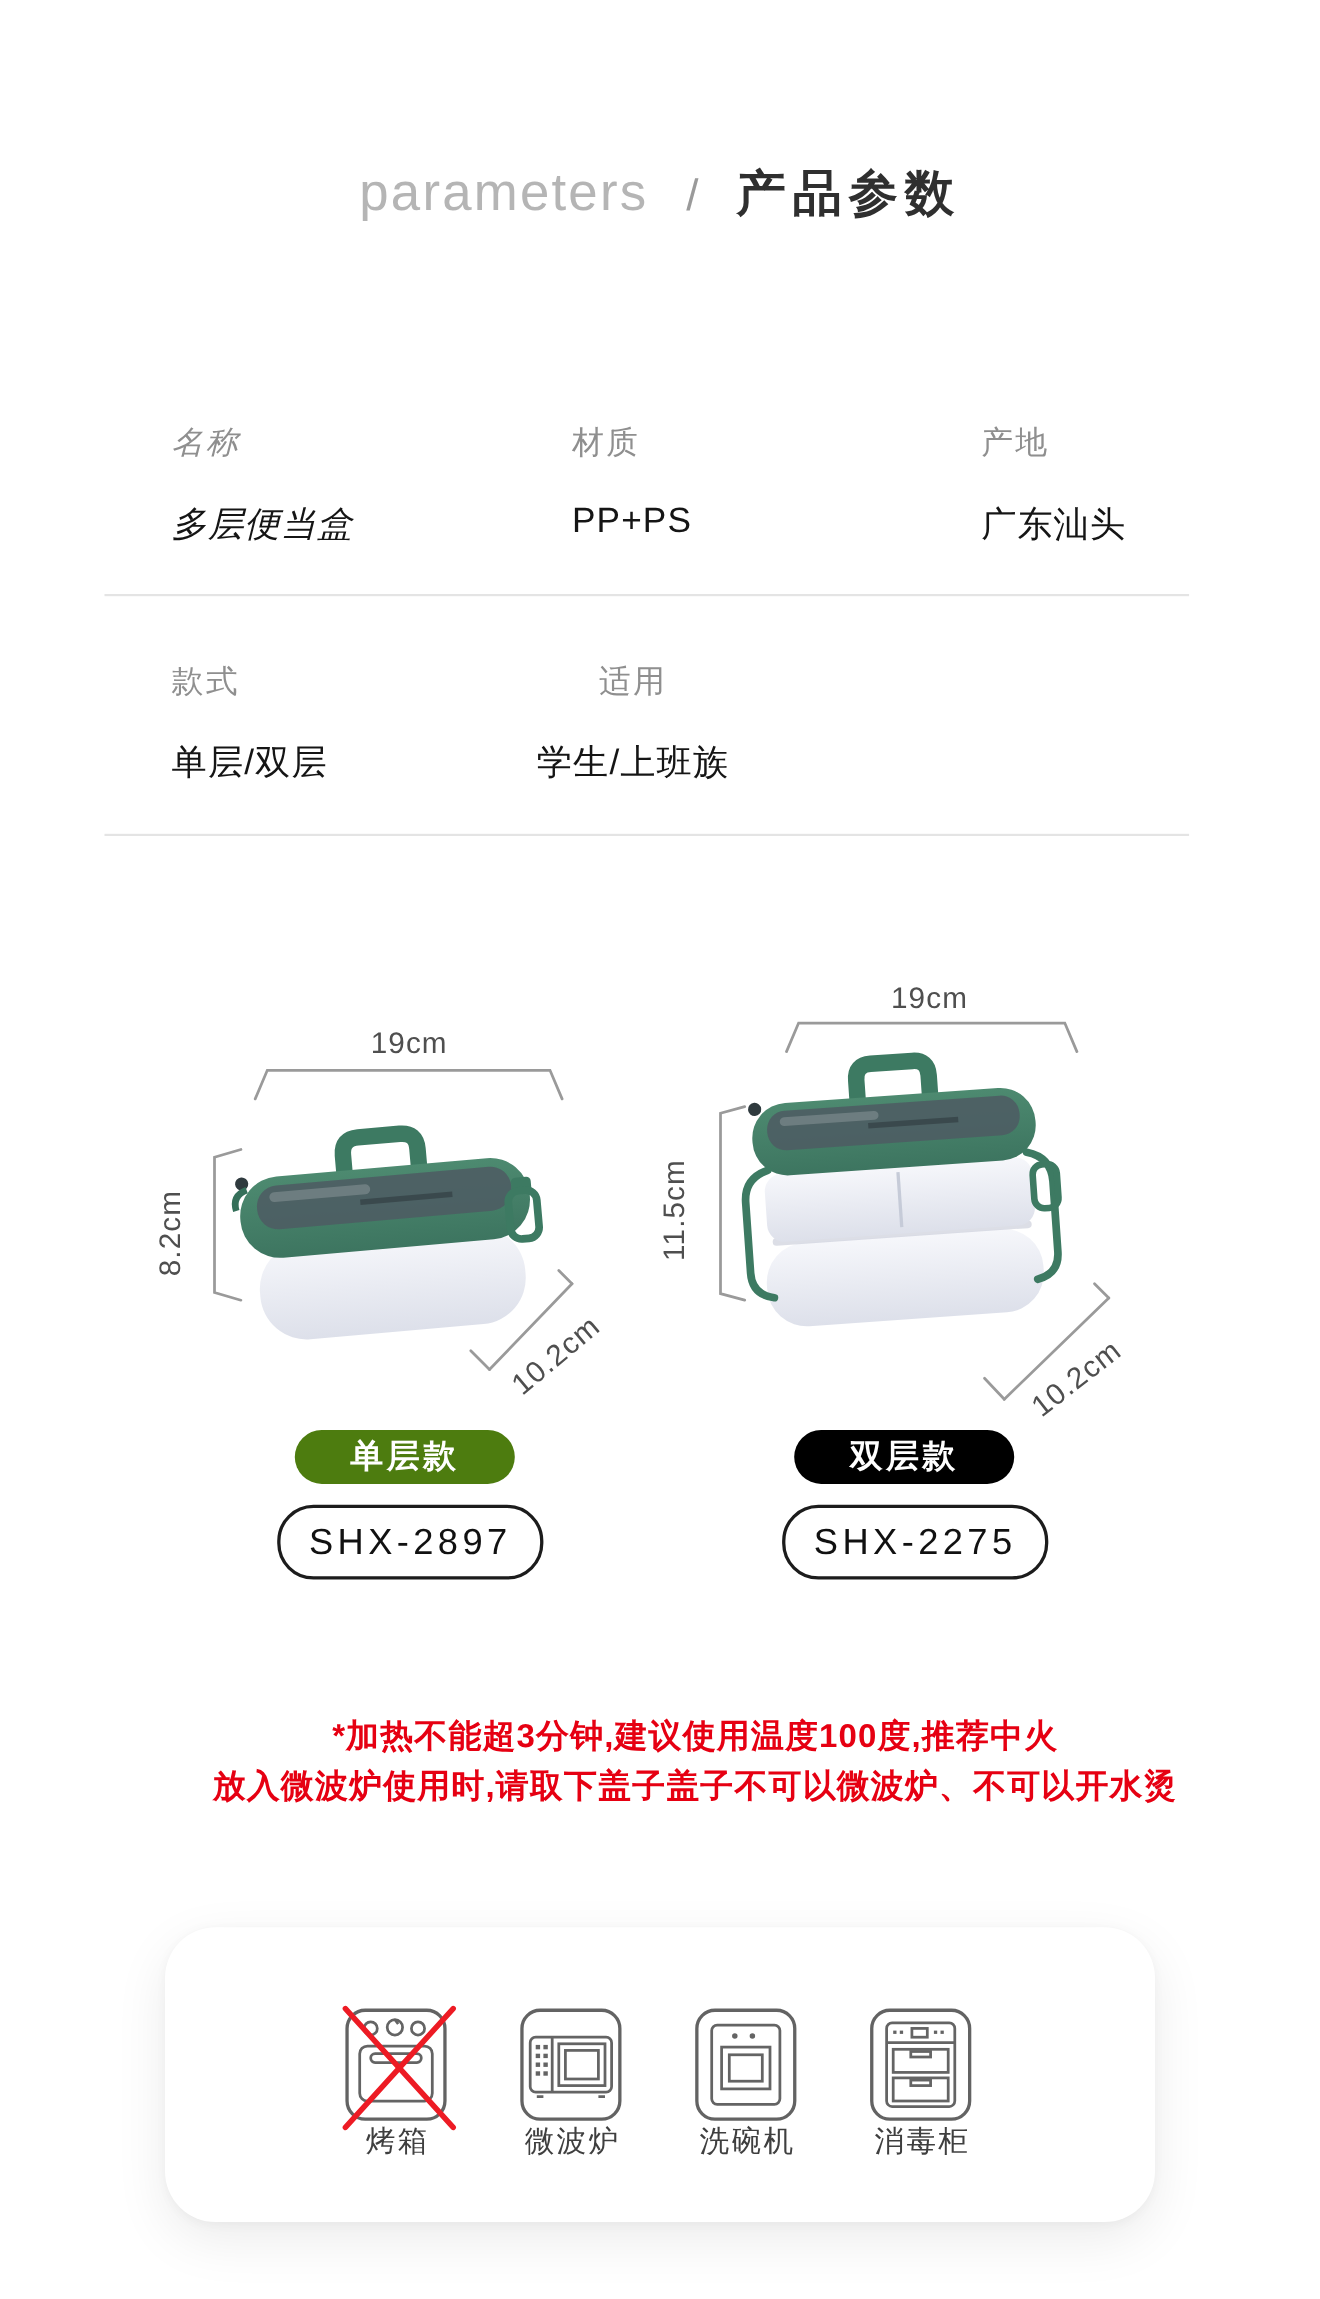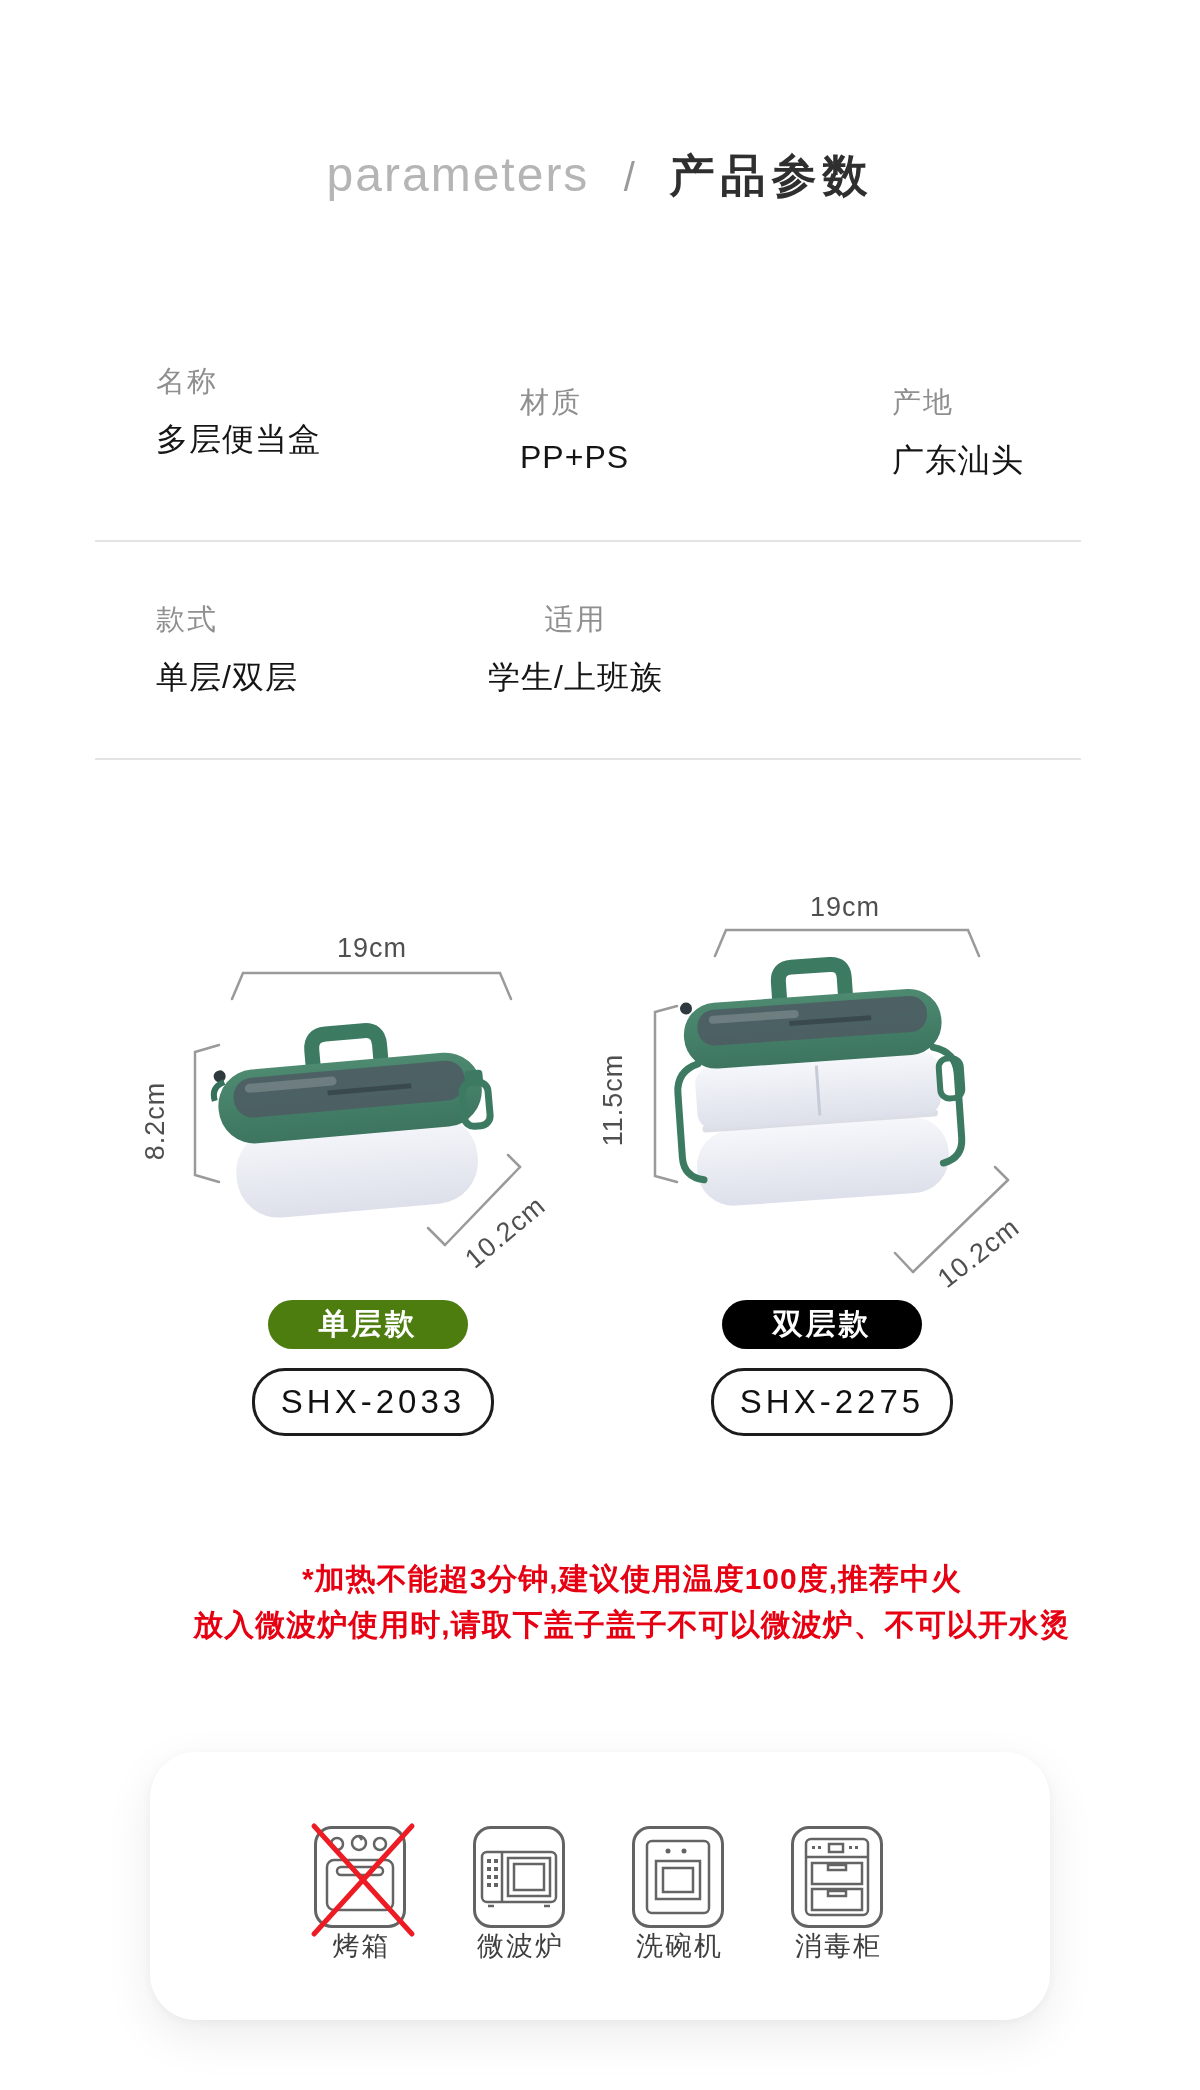--- a/index.html
+++ b/index.html
@@ -9,21 +9,21 @@
     font-family:"Liberation Sans","DejaVu Sans",sans-serif;
   }
   
   .hdr{position:absolute;top:146px;left:0;width:100%;text-align:center;white-space:nowrap;}
   .hdr .en{font-size:48px;color:#b5b5b5;letter-spacing:2px;font-weight:400;}
   .hdr .sep{font-size:40px;color:#9a9a9a;margin:0 30px;font-weight:300;}
   .hdr .zh{font-size:45px;color:#2f2f2f;font-weight:700;letter-spacing:6px;}
   
   .cell{position:absolute;}
   .cell .lbl{font-size:29px;color:#8f8f8f;letter-spacing:2px;}
-  .cell .val{font-size:32px;color:#151515;font-weight:500;letter-spacing:1px;margin-top:16px;}
+  .cell .val{font-size:32px;color:#151515;font-weight:500;letter-spacing:1px;margin-top:32px;}
   .divider{position:absolute;left:95px;width:986px;height:2px;background:#e4e4e4;}
   
   .fig{position:absolute;}
   .dim-text{fill:#4f4f4f;font-size:27px;letter-spacing:1px;font-family:"Liberation Sans","DejaVu Sans",sans-serif;}
   .dim-line{stroke:#9a9a9a;stroke-width:2.5;fill:none;stroke-linecap:round;}
   
   .badge{
     position:absolute;width:200px;height:49px;border-radius:25px;
     color:#ffffff;font-size:30px;font-weight:700;letter-spacing:3px;
     display:flex;align-items:center;justify-content:center;
@@ -57,21 +57,21 @@
 <body>
 
 <div class="page">
 
   <div class="hdr">
     <span class="en">parameters</span>
     <span class="sep">/</span>
     <span class="zh">产品参数</span>
   </div>
 
-  <div class="cell" style="left:156px;top:362px;">
+  <div class="cell" style="left:156px;top:383px;font-style:italic;">
     <div class="lbl">名称</div>
     <div class="val">多层便当盒</div>
   </div>
   <div class="cell" style="left:520px;top:383px;">
     <div class="lbl">材质</div>
     <div class="val">PP+PS</div>
   </div>
   <div class="cell" style="left:892px;top:383px;">
     <div class="lbl">产地</div>
     <div class="val">广东汕头</div>
@@ -161,21 +161,21 @@
 
     <line class="dim-line" x1="333" y1="412" x2="428" y2="320"></line>
     <line class="dim-line" x1="333" y1="412" x2="315" y2="393"></line>
     <line class="dim-line" x1="428" y1="320" x2="415" y2="307"></line>
     <text class="dim-text" x="404" y="400" text-anchor="middle" transform="rotate(-38 404 400)">10.2cm</text>
   </svg>
 
   <div class="badge" style="left:268px;top:1300px;background:#4d7c0f;font-family:Liberation Mono, monospace;">单层款</div>
   <div class="badge" style="left:722px;top:1300px;background:#000000;">双层款</div>
 
-  <div class="model" style="left:252px;top:1368px;">SHX-2033</div>
+  <div class="model" style="left:252px;top:1368px;">SHX-2897</div>
   <div class="model" style="left:711px;top:1368px;">SHX-2275</div>
 
   <div class="warning" style="color:#e60012;">
     <div>*加热不能超3分钟,建议使用温度100度,推荐中火</div>
     <div>放入微波炉使用时,请取下盖子盖子不可以微波炉、不可以开水烫</div>
   </div>
 
   <div class="card">
 
     <div class="appliance">

